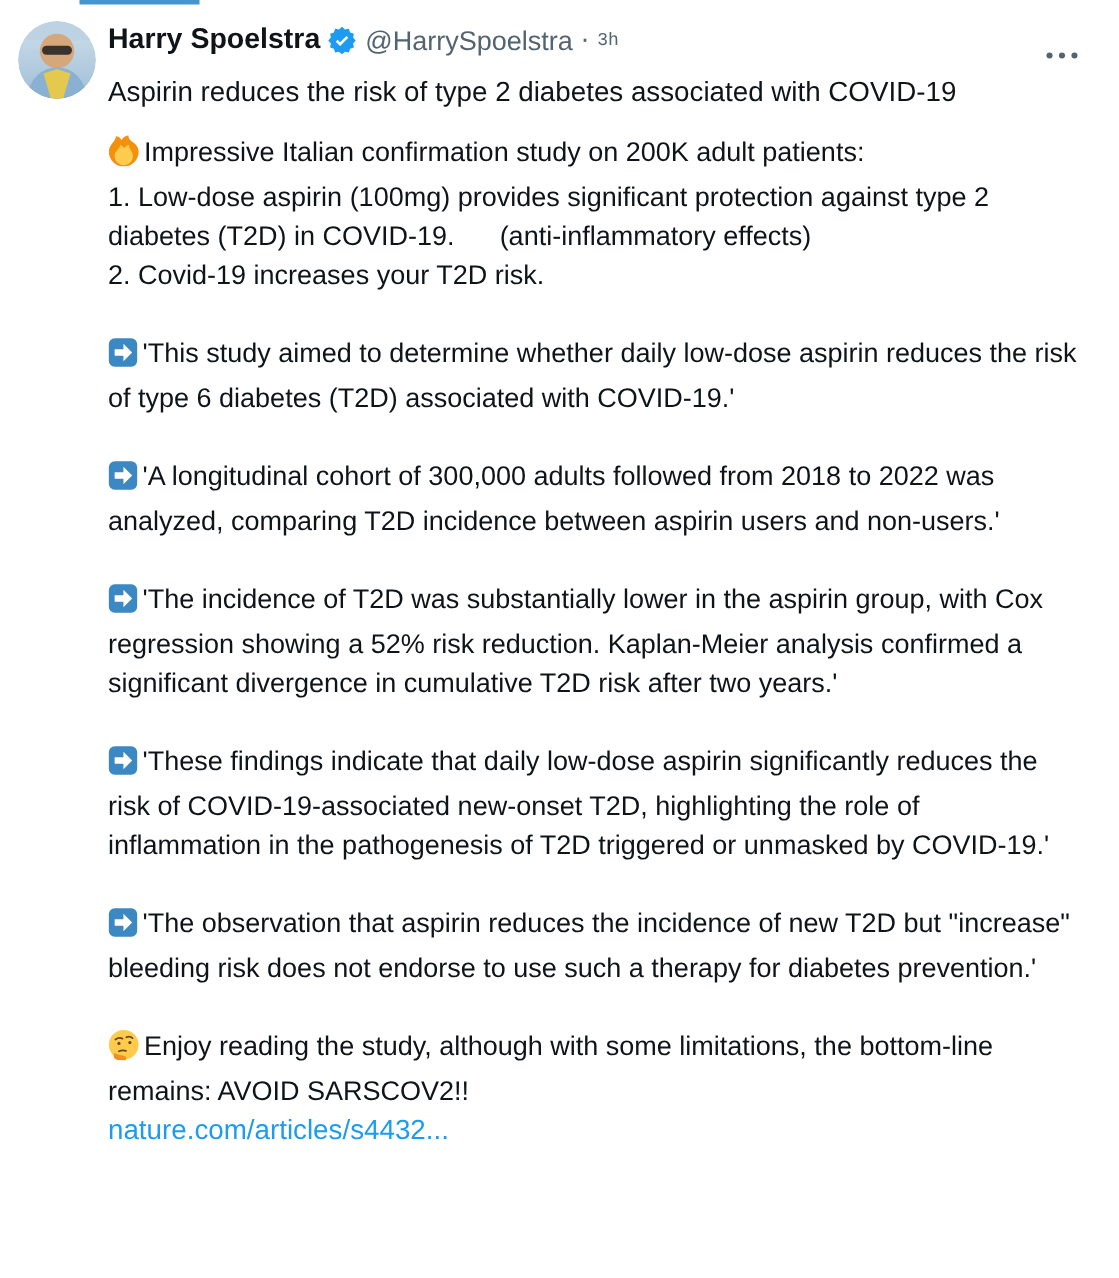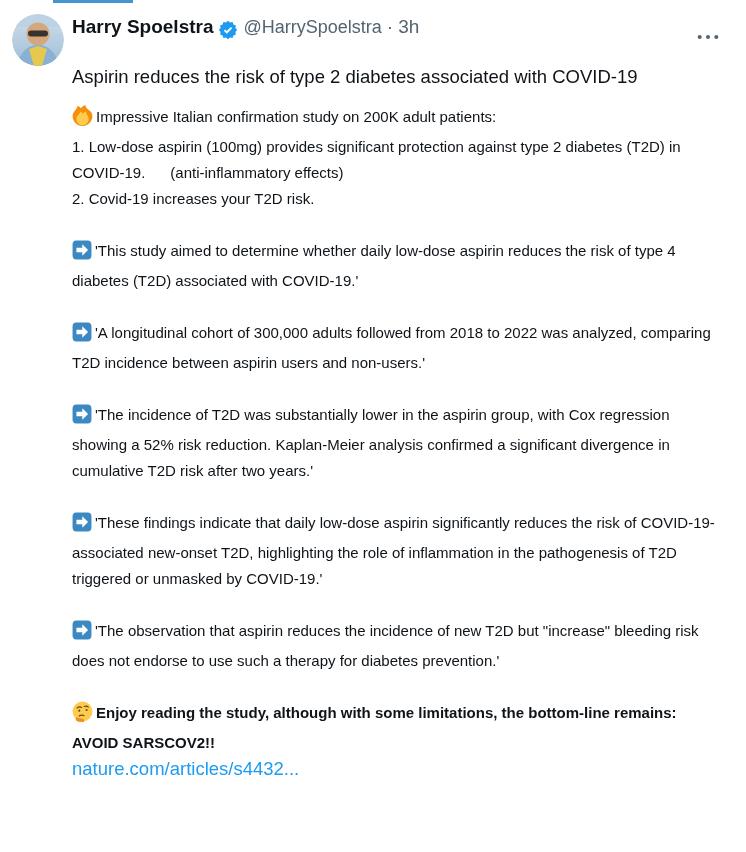--- a/index.html
+++ b/index.html
@@ -15,29 +15,29 @@
     width:746px;height:852px;background:#ffffff;overflow:hidden;position:relative;
     font-family:"Liberation Sans", sans-serif;color:var(--text);
     -webkit-font-smoothing:antialiased;
   }
   .top-strip{position:absolute;left:53px;top:0;width:80px;height:3px;background:var(--top-strip);}
   .tweet-wrap{position:relative;padding:14px 28px 0 72px;}
   .avatar{
     position:absolute;left:12px;top:14px;width:52px;height:52px;border-radius:50%;
     overflow:hidden;cursor:pointer;
   }
-  .header-row{display:flex;align-items:flex-end;font-size:19px;line-height:26px;white-space:nowrap;}
+  .header-row{display:flex;align-items:center;font-size:19px;line-height:26px;white-space:nowrap;}
   .display-name{font-weight:bold;color:var(--text);cursor:pointer;}
   .badge{display:inline-flex;margin-left:4px;margin-right:6px;align-items:center;}
   .handle{color:var(--secondary-text);font-size:18px;cursor:pointer;}
   .sep{color:var(--secondary-text);margin:0 5px;}
-  .timestamp{color:var(--secondary-text);font-size:19px;}
+  .timestamp{color:var(--secondary-text);font-size:12px;font-family:Liberation Mono, monospace;}
   .more-btn{position:absolute;right:24px;top:26px;cursor:pointer;border:none;background:transparent;padding:2px;}
-  .title{font-size:18.5px;line-height:26px;margin-top:24px;margin-bottom:14px;}
-  .para{font-size:15px;line-height:26px;margin:0 0 26px 0;}
+  .title{font-size:18.5px;line-height:26px;margin-top:8px;margin-bottom:14px;}
+  .para{font-size:18px;line-height:26px;margin:0 0 26px 0;}
   .ptext{white-space:pre-wrap;}
   .emoji{display:inline-block;vertical-align:-4px;margin-right:3px;}
   .link-line{font-size:18.5px;line-height:26px;color:var(--link);cursor:pointer;text-decoration:none;display:inline-block;}
 </style>
 </head>
 <body>
 
 <div class="top-strip"></div>
 
 <div class="tweet-wrap">
@@ -97,21 +97,21 @@
 1. Low-dose aspirin (100mg) provides significant protection against type 2 diabetes (T2D) in COVID-19.      (anti-inflammatory effects)
 2. Covid-19 increases your T2D risk.</span>
   </div>
 
   <div class="para">
     <span class="emoji">
       <svg viewBox="0 0 36 36" width="20" height="20">
         <rect x="1" y="1" width="34" height="34" rx="7" fill="#3b88c3"></rect>
         <path fill="#ffffff" d="M18.5 7.5L29 18 18.5 28.5v-6.5H8v-8h10.5z"></path>
       </svg>
-    </span><span class="ptext">'This study aimed to determine whether daily low-dose aspirin reduces the risk of type 4 diabetes (T2D) associated with COVID-19.'</span>
+    </span><span class="ptext">'This study aimed to determine whether daily low-dose aspirin reduces the risk of type 6 diabetes (T2D) associated with COVID-19.'</span>
   </div>
 
   <div class="para">
     <span class="emoji">
       <svg viewBox="0 0 36 36" width="20" height="20">
         <rect x="1" y="1" width="34" height="34" rx="7" fill="#3b88c3"></rect>
         <path fill="#ffffff" d="M18.5 7.5L29 18 18.5 28.5v-6.5H8v-8h10.5z"></path>
       </svg>
     </span><span class="ptext">'A longitudinal cohort of 300,000 adults followed from 2018 to 2022 was analyzed, comparing T2D incidence between aspirin users and non-users.'</span>
   </div>
@@ -137,21 +137,21 @@
 
   <div class="para">
     <span class="emoji">
       <svg viewBox="0 0 36 36" width="20" height="20">
         <rect x="1" y="1" width="34" height="34" rx="7" fill="#3b88c3"></rect>
         <path fill="#ffffff" d="M18.5 7.5L29 18 18.5 28.5v-6.5H8v-8h10.5z"></path>
       </svg>
     </span><span class="ptext">'The observation that aspirin reduces the incidence of new T2D but "increase" bleeding risk does not endorse to use such a therapy for diabetes prevention.'</span>
   </div>
 
-  <div class="para" style="margin-bottom:0;font-weight:bold;">
+  <div class="para" style="margin-bottom:0;">
     <span class="emoji">
       <svg viewBox="0 0 36 36" width="21" height="21">
         <circle cx="18" cy="18" r="17" fill="#ffcb4c"></circle>
         <path d="M8.5 12 Q12.5 9 16.5 11" stroke="#65471b" stroke-width="2" fill="none" stroke-linecap="round"></path>
         <path d="M21 9.5 Q25 7.5 28 10.5" stroke="#65471b" stroke-width="2" fill="none" stroke-linecap="round"></path>
         <circle cx="12.5" cy="16.5" r="1.8" fill="#65471b"></circle>
         <circle cx="25" cy="15.5" r="1.8" fill="#65471b"></circle>
         <path d="M12.5 25.5 Q16.5 23.5 20.5 25" stroke="#65471b" stroke-width="2" fill="none" stroke-linecap="round"></path>
         <path fill="#f19020" d="M7.5 27.5 q-3.5 6 3.5 8 l9 .5 q2.5 -4.5 -2 -5.5 l-7 -1.5z"></path>
       </svg>

